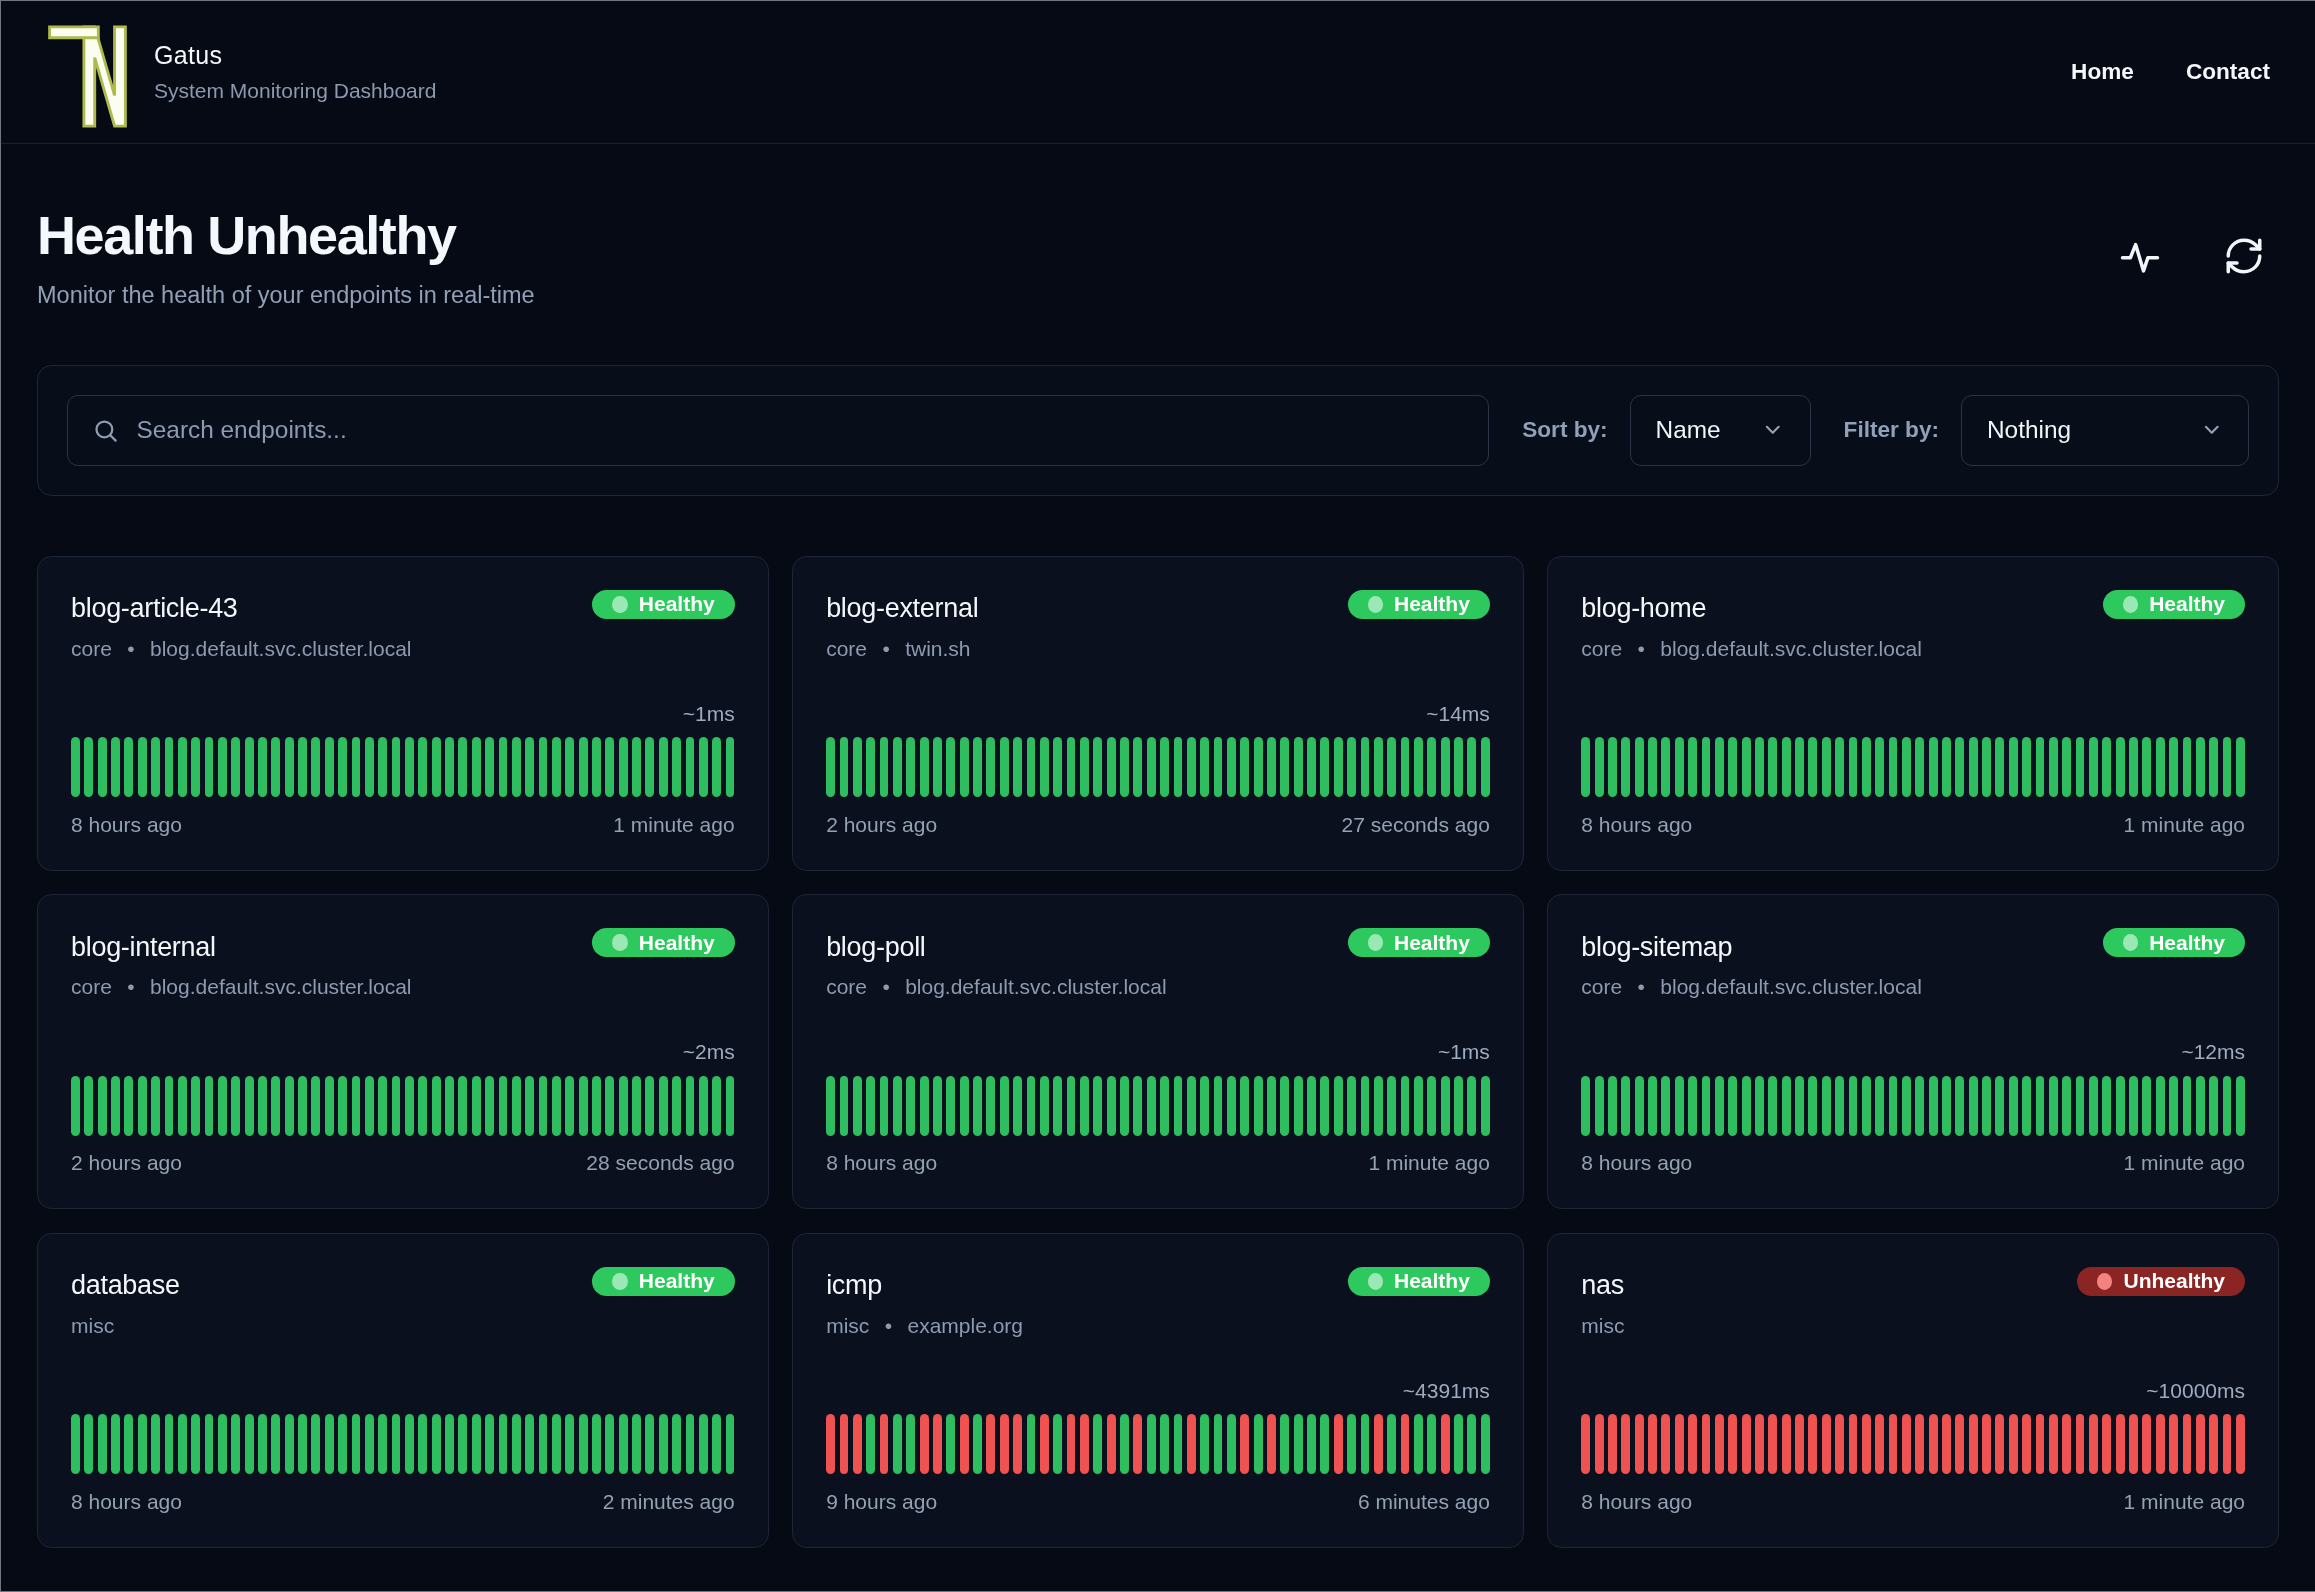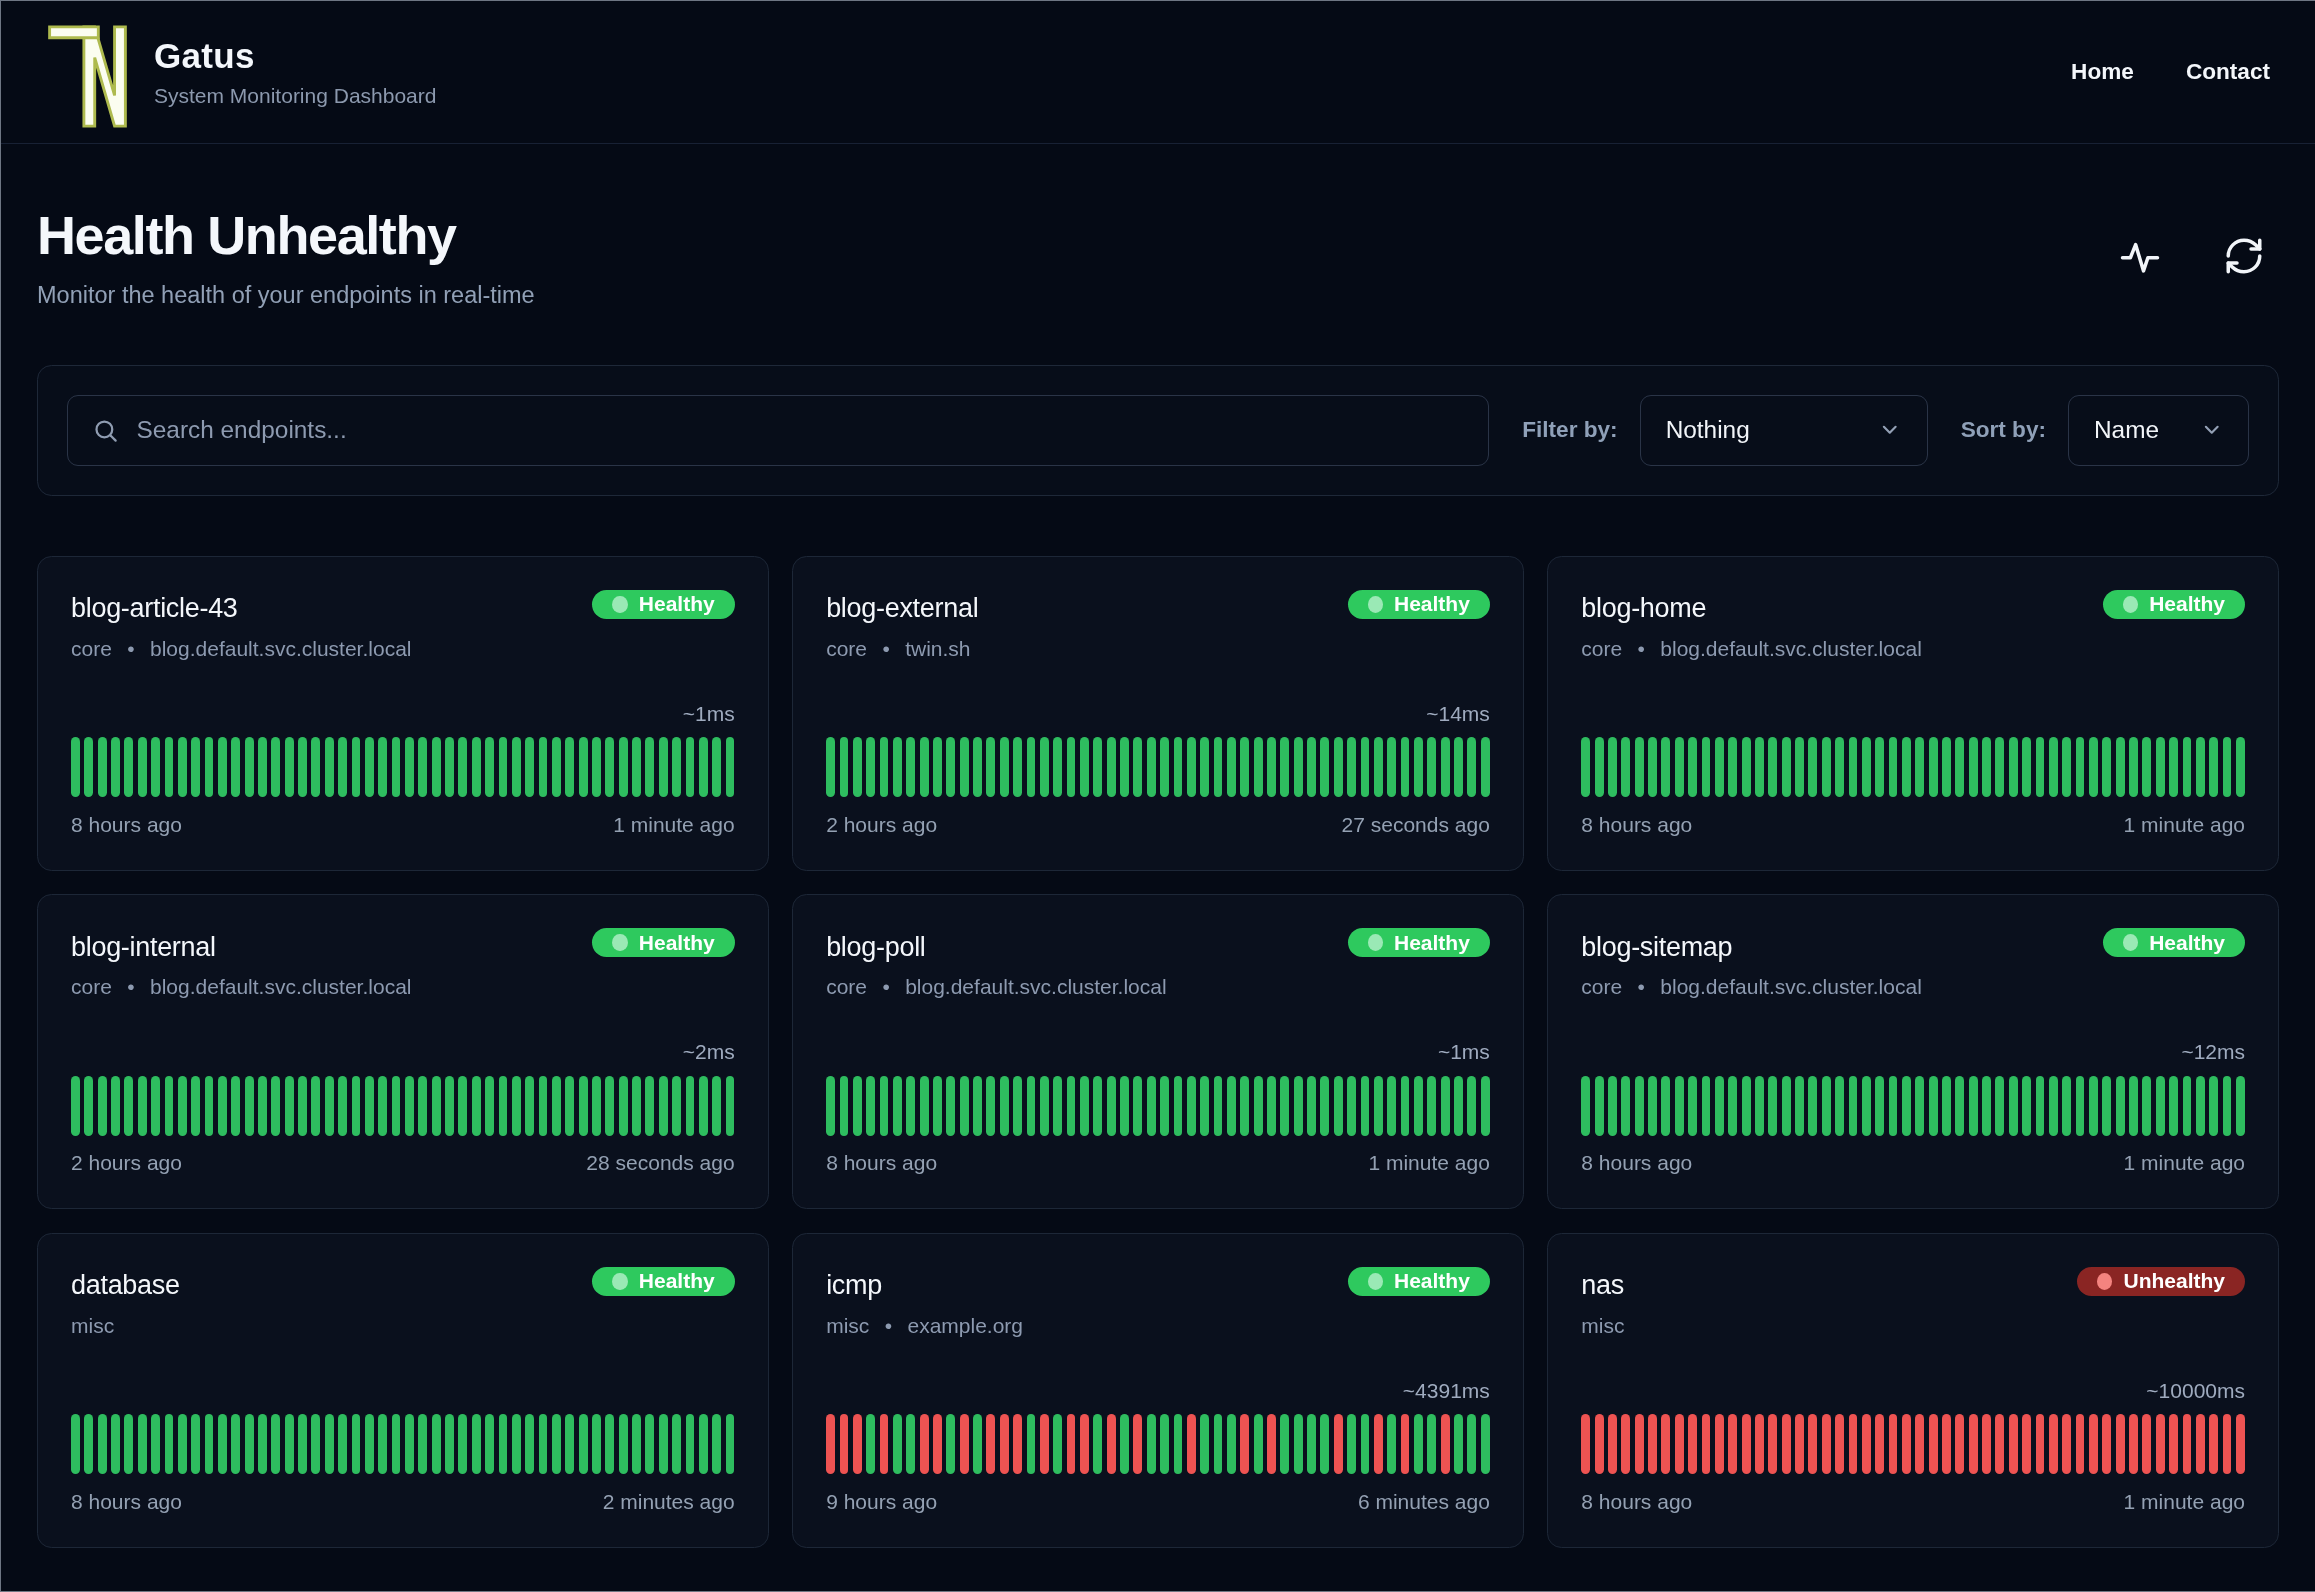--- a/index.html
+++ b/index.html
@@ -15,21 +15,21 @@
   
   .navbar {
     height: 143px;
     border-bottom: 0.9px solid #182134;
     display: flex; align-items: center;
     padding: 0 45px;
     background: #050a15;
   }
   .brand { display: flex; align-items: center; gap: 25px; cursor: pointer; }
   .logo-svg { display: block; }
-  .brand-name { font-size: 35px; font-weight: bold; letter-spacing: 0.3px; }
+  .brand-name { font-size: 25px; font-weight: normal; letter-spacing: 0.3px; }
   .brand-tagline { font-size: 21px; color: #8c99ae; margin-top: 8.1px; font-weight: normal; }
   .nav-links { margin-left: auto; display: flex; gap: 52px; }
   .nav-link { color: #f4f7fb; text-decoration: none; font-size: 22.6px; font-weight: bold; }
   
   .main { padding: 0 36px; }
   .page-header { display: flex; justify-content: space-between; align-items: center; margin-top: 62px; }
   .page-title { font-size: 54px; font-weight: 800; letter-spacing: -1.4px; line-height: 1.1; }
   .page-subtitle { font-size: 23.5px; color: #91a0b6; margin-top: 16.3px; font-weight: normal; }
   .header-actions { display: flex; gap: 62px; padding-right: 14.5px; }
   .icon-button { background: none; border: none; color: #f2f5f9; cursor: pointer; padding: 0; display: block; }
@@ -143,32 +143,32 @@
 
   <section class="toolbar">
     <div class="search-box">
       <svg width="27" height="27" viewBox="0 0 24 24" fill="none" stroke="currentColor" stroke-width="2" stroke-linecap="round">
         <circle cx="11" cy="11" r="7"></circle>
         <line x1="16.5" y1="16.5" x2="21" y2="21"></line>
       </svg>
       <input type="text" placeholder="Search endpoints..." style="">
     </div>
     <div class="control-group">
+      <span class="control-label">Sort by:</span>
+      <div class="select sort">
+        <span>Name</span>
+        <svg class="chev" width="23.5" height="23.5" viewBox="0 0 24 24" fill="none" stroke="currentColor" stroke-width="2.2" stroke-linecap="round" stroke-linejoin="round">
+          <polyline points="6 9 12 15 18 9"></polyline>
+        </svg>
+      </div>
+    </div>
+    <div class="control-group">
       <span class="control-label">Filter by:</span>
       <div class="select filter">
         <span>Nothing</span>
-        <svg class="chev" width="23.5" height="23.5" viewBox="0 0 24 24" fill="none" stroke="currentColor" stroke-width="2.2" stroke-linecap="round" stroke-linejoin="round">
-          <polyline points="6 9 12 15 18 9"></polyline>
-        </svg>
-      </div>
-    </div>
-    <div class="control-group">
-      <span class="control-label">Sort by:</span>
-      <div class="select sort">
-        <span>Name</span>
         <svg class="chev" width="23.5" height="23.5" viewBox="0 0 24 24" fill="none" stroke="currentColor" stroke-width="2.2" stroke-linecap="round" stroke-linejoin="round">
           <polyline points="6 9 12 15 18 9"></polyline>
         </svg>
       </div>
     </div>
   </section>
 
   <section class="grid">
       <article class="card">
     <div class="card-head">

